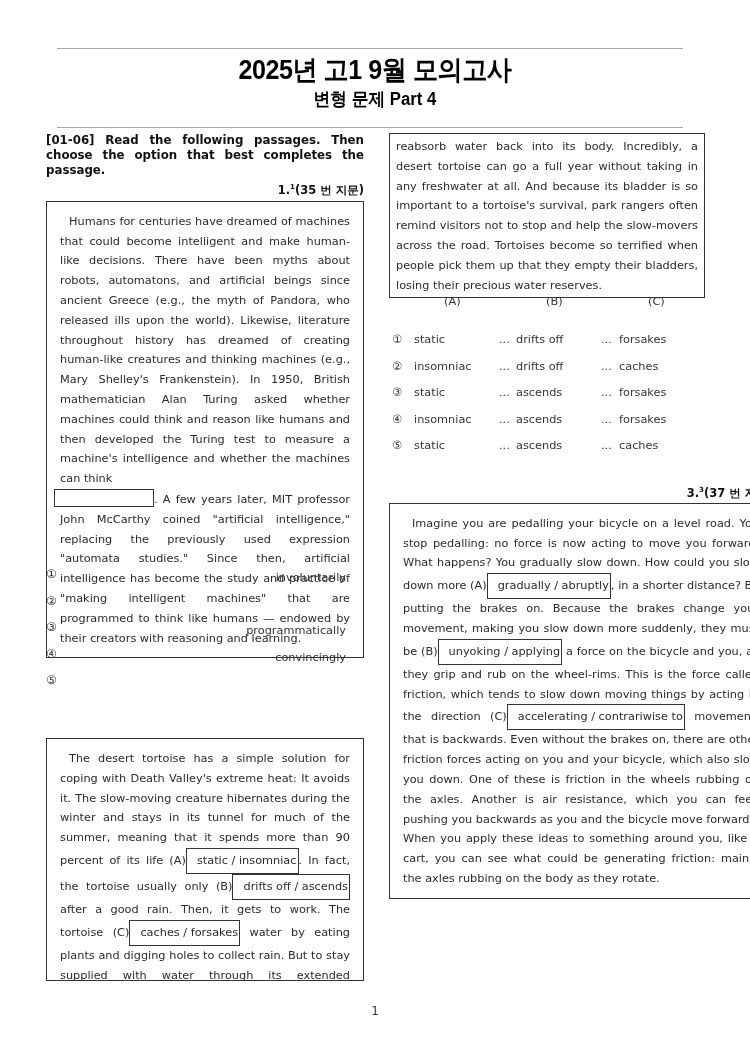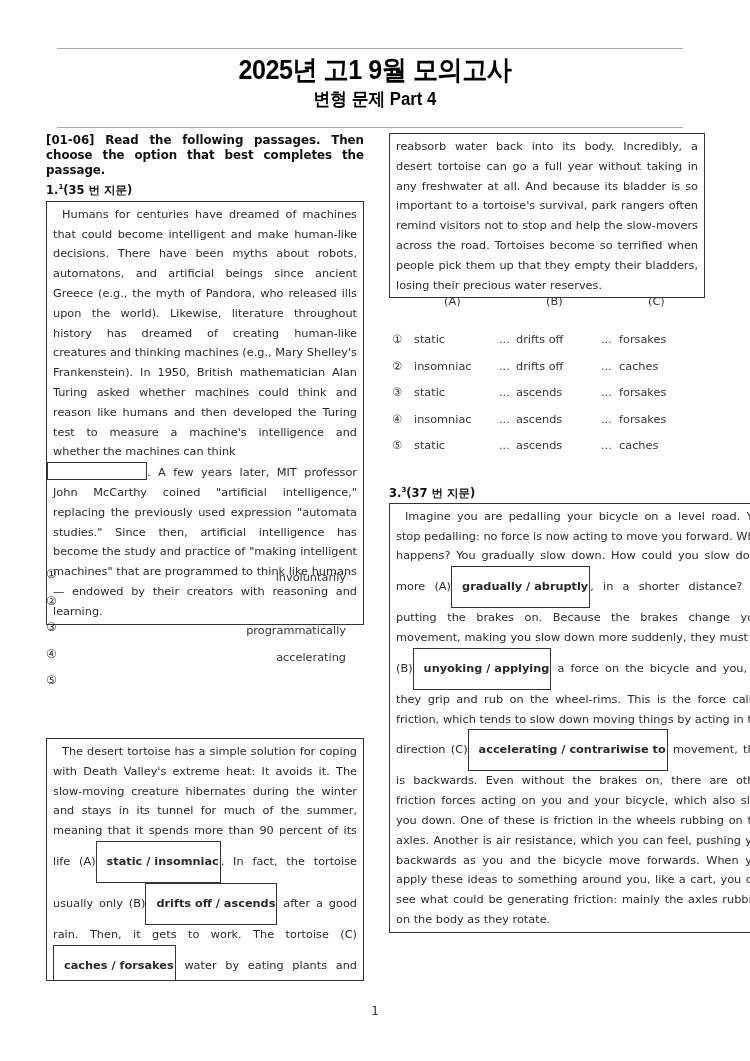--- a/index.html
+++ b/index.html
@@ -6,28 +6,28 @@
   body { width: 750px; height: 1061px; position: relative; overflow: hidden;
          font-family: "DejaVu Sans", sans-serif; color: #222; }
   .hr { position: absolute; left: 57px; width: 626px; height: 0; border-top: 1.5px solid #a8a8a8; }
   .title { position: absolute; left: 0; width: 750px; text-align: center;
            font-family: "Liberation Sans", sans-serif; font-weight: bold; color: #000; }
   .title1 { top: 52px; font-size: 27px; letter-spacing: -0.5px; transform: scaleX(0.93); }
   .title2 { top: 87px; font-size: 18px; transform: scaleX(0.93); }
 
   .col { position: absolute; }
   .instr { font-size: 11.8px; font-weight: bold; line-height: 15px; text-align: justify; color: #111; }
-  .qhead { font-size: 11.5px; font-weight: bold; color: #111; line-height: 18px; }
+  .qhead { font-size: 11.5px; font-weight: bold; color: #111; line-height: 18px; text-align: right; }
   .qhead sup { font-size: 7px; vertical-align: super; }
   .box { border: 1.3px solid #333; padding: 3px 6px 2px 6px;
          font-size: 11.3px; line-height: 19.8px; text-align: justify; color: #2a2a2a; }
-  .box p { margin: 0; text-indent: 0.8em; }
+  .box p { margin: 7px; text-indent: 0.8em; }
   .blank { display: inline-block; width: 98px; height: 16px; border: 1.3px solid #333;
            vertical-align: -4px; margin-left: -6px; }
-  .choice { display: inline-block; border: 1.3px solid #333; padding: 12px 1px; line-height: 16px; font-weight: bold; }
+  .choice { display: inline-block; border: 1.3px solid #333; padding: 4px 1px; line-height: 16px; }
 
   .opt-list { position: absolute; font-size: 11.3px; color: #333; }
   .opt-row { position: relative; height: 26.5px; }
   .opt-num { position: absolute; left: 0; top: 0; font-size: 12px; }
   .opt-text { position: absolute; left: 30px; width: 270px; text-align: right; top: 4px; }
 
   .tbl { position: absolute; font-size: 11.3px; color: #333; }
   .tbl .hdr { position: absolute; top: 0; }
   .tbl .row { position: absolute; left: 0; width: 300px; height: 20px; }
   .tbl .row span { position: absolute; top: 0; }
@@ -58,21 +58,21 @@
     </div>
   <div class="opt-row">
       <span class="opt-num">②</span>
     </div>
   <div class="opt-row">
       <span class="opt-num">③</span>
       <span class="opt-text">programmatically</span>
     </div>
   <div class="opt-row">
       <span class="opt-num">④</span>
-      <span class="opt-text">accelerating</span>
+      <span class="opt-text">convincingly</span>
     </div>
   <div class="opt-row">
       <span class="opt-num">⑤</span>
     </div>
 </div>
 
 <div class="col" style="left:46px; top:737px; width:318px;">
   <div class="box" style="margin-top:1px; height:236px; overflow:hidden;">
     <p><span>The desert tortoise has a simple solution for coping with Death Valley's extreme heat: It avoids it. The slow-moving creature hibernates during the winter and stays in its tunnel for much of the summer, meaning that it spends more than 90 percent of its life (A)</span><span class="choice">static / insomniac</span><span>. In fact, the tortoise usually only (B)</span><span class="choice">drifts off / ascends</span><span> after a good rain. Then, it gets to work. The tortoise (C)</span><span class="choice">caches / forsakes</span><span> water by eating plants and digging holes to collect rain. But to stay supplied with water through its extended hibernation, the reptile relies on something else — its highly sophisticated bladder. Unlike most animals, the tortoise's bladder acts as a holding tank, allowing it to</span></p>
   </div>

